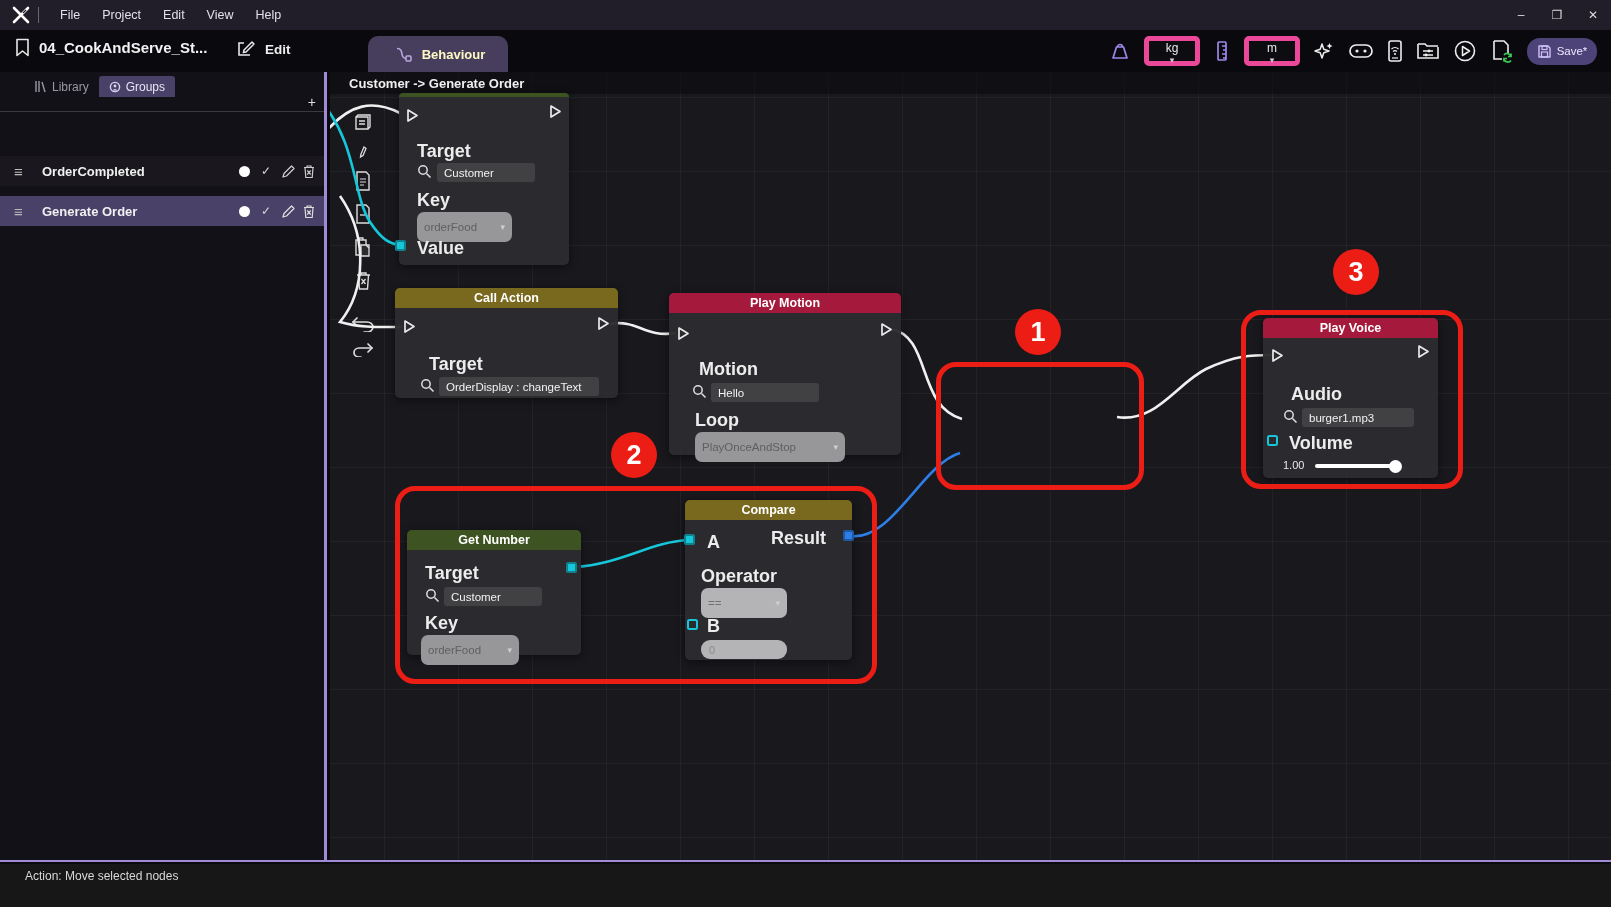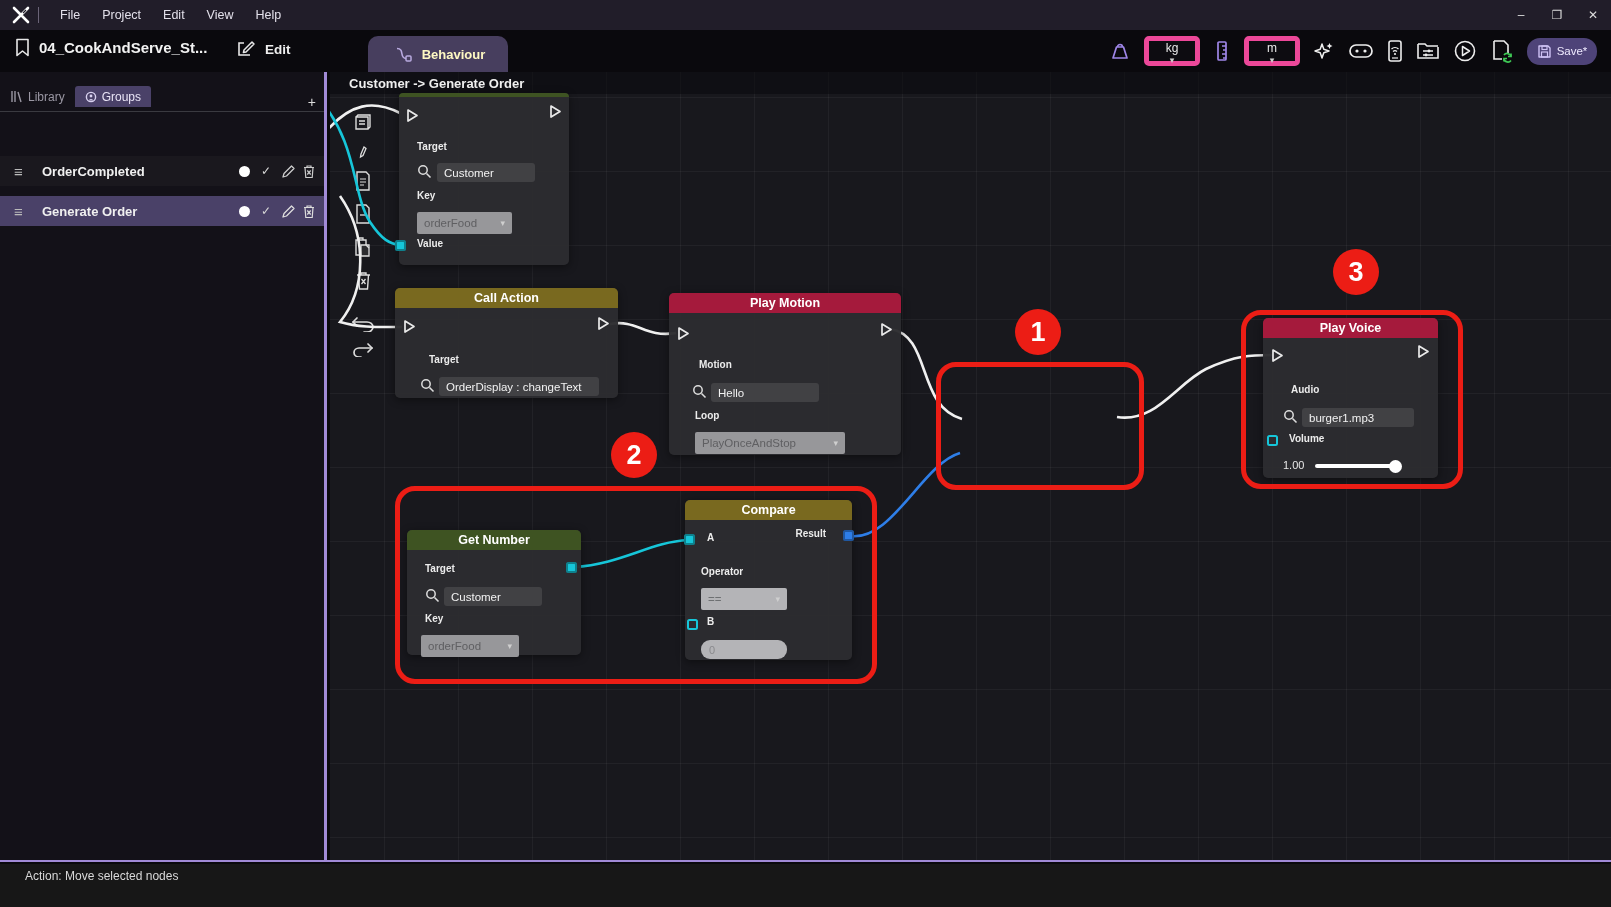--- a/index.html
+++ b/index.html
@@ -36,21 +36,21 @@
     display:flex; align-items:center; justify-content:center; gap:5px; }
   .save-label { font-size:11.5px; color:#efeaff; }
 
   
   .main { position:absolute; top:72px; left:0; width:1611px; height:790px;
     border-bottom:2px solid #a18ad6; }
 
   
   .sidebar { position:absolute; left:0; top:0; width:327px; height:100%;
     background:#131118; border-right:3px solid #a18ad6; }
-  .side-tabs { position:absolute; top:14px; left:0; height:21px; display:flex; }
+  .side-tabs { position:absolute; top:4px; left:0; height:21px; display:flex;padding-left:24px; }
   .side-tab { display:flex; align-items:center; gap:5px; padding:0 10px; font-size:12px;
     color:#9a97a3; }
   .side-tab.active { background:#4a4168; color:#e9e4f6; border-radius:3px 3px 0 0; }
   .add-row { position:absolute; top:21px; left:0; right:0; height:19px;
     border-bottom:1px solid #3a3a40; }
   .add-btn { position:absolute; right:8px; top:1px; font-size:14px; color:#ddd; }
   .group-row { position:absolute; left:0; right:0; height:30px; background:#1a181e;
     display:flex; align-items:center; }
   .group-row.selected { background:#4a4168; }
   .row-label { position:absolute; left:42px; font-size:13px; font-weight:bold; color:#f0f0f0; }
@@ -82,26 +82,26 @@
   .node { position:absolute; background:rgba(44,44,47,0.97); border-radius:5px;
     box-shadow:0 2px 8px rgba(0,0,0,0.45); }
   .node-header { position:absolute; top:0; left:0; right:0; height:20px;
     border-radius:5px 5px 0 0; display:flex; align-items:center; justify-content:center;
     font-size:12.5px; font-weight:bold; color:#fff; }
   .hdr-olive { background:#79691f; }
   .hdr-crimson { background:#a51a3c; }
   .hdr-green { background:#3e5322; }
   .hdr-strip { position:absolute; top:0; left:0; right:0; height:4px;
     border-radius:5px 5px 0 0; background:#3e5322; }
-  .nlabel { position:absolute; font-size:10px; font-weight:600; color:#ececec; }
+  .nlabel { position:absolute; font-size:18px; font-weight:600; color:#ececec; }
   .exec { position:absolute; width:15px; height:15px; }
   .sfield { position:absolute; height:19px; background:#414144; border-radius:3px;
     display:flex; align-items:center; padding:0 7px; font-size:11.5px; color:#f2f2f2; }
   .sicon { position:absolute; width:15px; height:15px; }
-  .dd { position:absolute; height:22px; border-radius:2px; display:flex; align-items:center;
+  .dd { position:absolute; height:30px; border-radius:7px; display:flex; align-items:center;
     justify-content:space-between; padding:0 7px; font-size:11.5px; }
   .dd-gray { background:#97979a; color:#5f5f62; }
   .dd-light { background:#b4b4b7; color:#6e7072; }
   .nfield { position:absolute; height:19px; border-radius:9px; background:#b4b4b7;
     color:#8a8a8d; font-size:11px; display:flex; align-items:center; padding:0 8px; }
   .port { position:absolute; width:11px; height:11px; border-radius:2.5px; }
   .port-cyan { background:#16c6d9; box-shadow:inset 0 0 0 2px rgba(0,0,0,0.35); }
   .port-cyan-hollow { border:2.5px solid #16c6d9; background:transparent; }
   .port-blue { background:#2e7ee8; box-shadow:inset 0 0 0 2px rgba(0,0,0,0.3); }
   .branch-out { position:absolute; display:flex; align-items:center; gap:6px;

